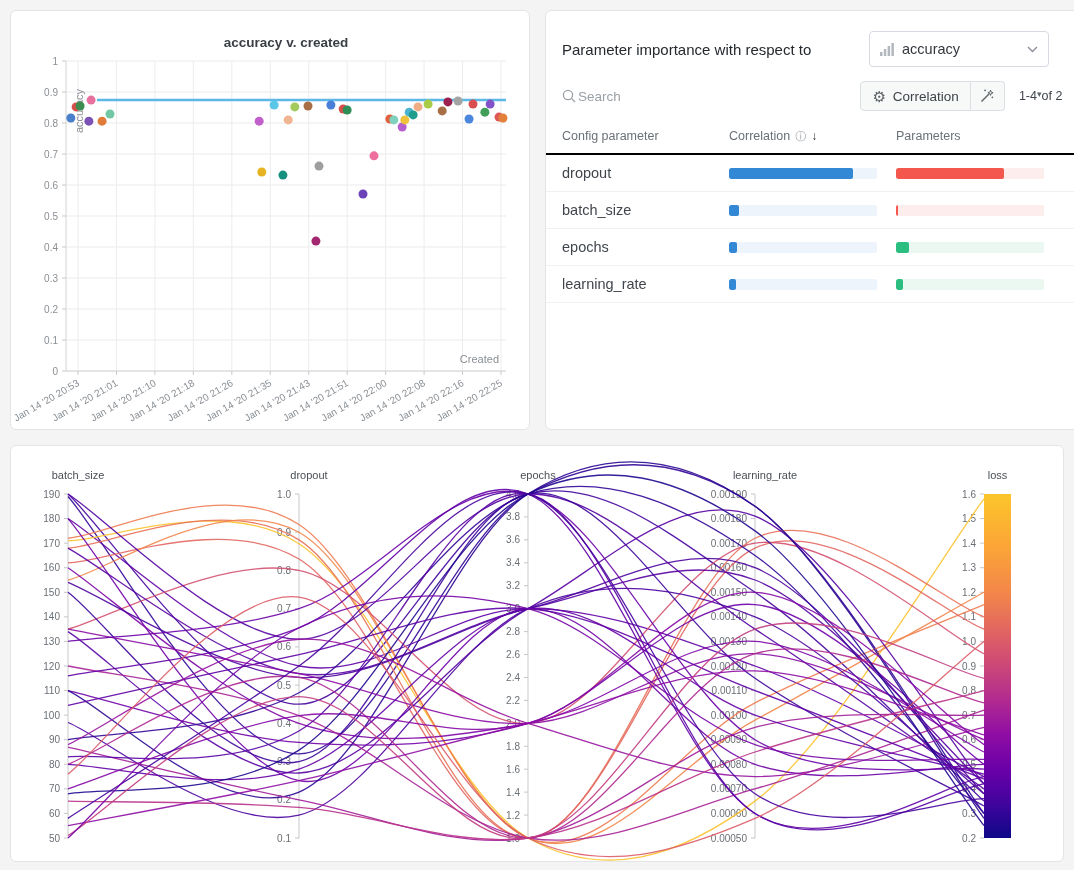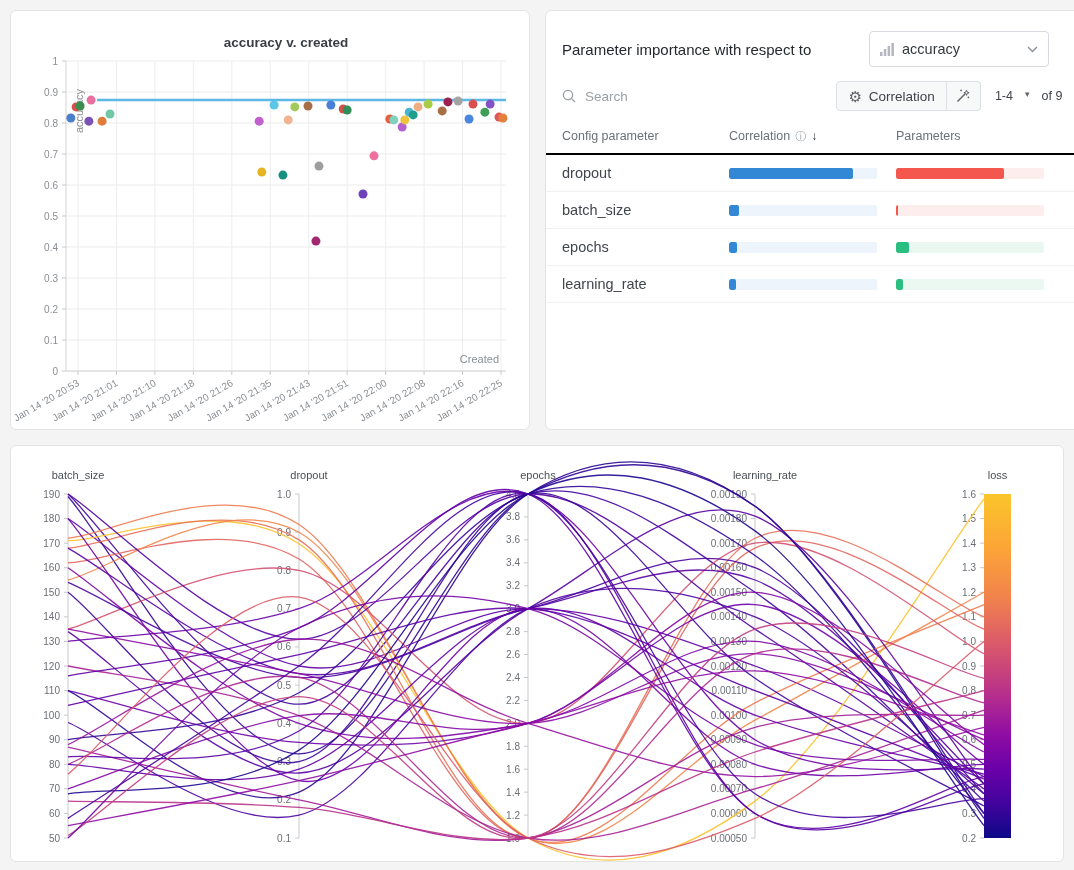--- a/index.html
+++ b/index.html
@@ -22,39 +22,39 @@
   .imp-header{display:flex;align-items:center;padding:20px 74px 0 16px;gap:12px;}
   .imp-title{font-size:15px;color:#24292e;white-space:nowrap;}
   .metric-select{
     margin-left:auto;display:flex;align-items:center;gap:8px;
     width:180px;height:36px;box-sizing:border-box;
     border:1px solid #d6dae0;border-radius:4px;padding:0 10px;
     background:#fff;cursor:pointer;
   }
   .metric-select .metric-label{font-size:14.5px;color:#33383d;flex:1;}
   .toolbar{display:flex;align-items:center;padding:0 16px;margin-top:14px;height:30px;}
-  .search-box{display:flex;align-items:center;gap:7px;flex:0 0 auto;}
+  .search-box{display:flex;align-items:center;flex:0 0 auto;}
   .search-box input{
     border:none;outline:none;font-size:13.5px;color:#3c4043;width:130px;
     font-family:"Liberation Sans",sans-serif;background:transparent;
   }
   .search-box input::placeholder{color:#9aa0a6;}
   .toolbar-right{margin-left:auto;display:flex;align-items:center;}
   .btn-parameters{
     display:flex;align-items:center;gap:7px;height:30px;box-sizing:border-box;
     background:#f7f8f8;border:1px solid #dcdfe3;border-radius:4px 0 0 4px;
     padding:0 11px;font-size:13.5px;color:#3f444a;cursor:pointer;
   }
   .btn-wand{
     display:flex;align-items:center;justify-content:center;height:30px;width:34px;
     box-sizing:border-box;background:#f7f8f8;border:1px solid #dcdfe3;border-left:none;
     border-radius:0 4px 4px 0;cursor:pointer;
   }
   .gear-glyph{font-size:15px;color:#5f6469;line-height:1;}
-  .page-info{display:flex;align-items:flex-start;gap:12px;margin-left:14px;font-size:12.5px;color:#3f444a;}
+  .page-info{display:flex;align-items:flex-start;gap:0;margin-left:14px;font-size:12.5px;color:#3f444a;}
   .page-caret{font-size:9px;color:#5f6469;}
   .page-chevron{font-size:19px;color:#c8cdd4;margin-left:16px;line-height:1;cursor:default;}
   .tbl-head{
     display:grid;grid-template-columns:167px 167px 1fr;align-items:center;
     padding:0 16px;height:34px;margin-top:8px;border-bottom:2px solid #000000;
     font-size:12.5px;color:#6b7178;
   }
   .tbl-head .hcell{display:flex;align-items:center;gap:5px;}
   .info-glyph{font-size:11px;color:#9aa0a6;}
   .sort-arrow{font-size:12px;color:#33383d;}
@@ -240,21 +240,21 @@
           <path d="M11.5 2.2 L12.2 4.1 L14.1 4.8 L12.2 5.5 L11.5 7.4 L10.8 5.5 L8.9 4.8 L10.8 4.1 Z" fill="none" stroke="#5f6469" stroke-width="1"></path>
           <line x1="13.4" y1="8.6" x2="13.4" y2="10.2" stroke="#5f6469" stroke-width="1"></line>
           <line x1="12.6" y1="9.4" x2="14.2" y2="9.4" stroke="#5f6469" stroke-width="1"></line>
           <line x1="6.1" y1="1.6" x2="6.1" y2="3.2" stroke="#5f6469" stroke-width="1"></line>
           <line x1="5.3" y1="2.4" x2="6.9" y2="2.4" stroke="#5f6469" stroke-width="1"></line>
         </svg>
       </button>
       <span class="page-info">
         <span>1-4</span>
         <span class="page-caret">▾</span>
-        <span>of 9</span>
+        <span>of 2</span>
       </span>
       <span class="page-chevron">‹</span>
       <span class="page-chevron">›</span>
     </div>
   </div>
 
   <div class="tbl-head">
     <span class="hcell">Config parameter</span>
     <span class="hcell">
       <span>Correlation</span>

